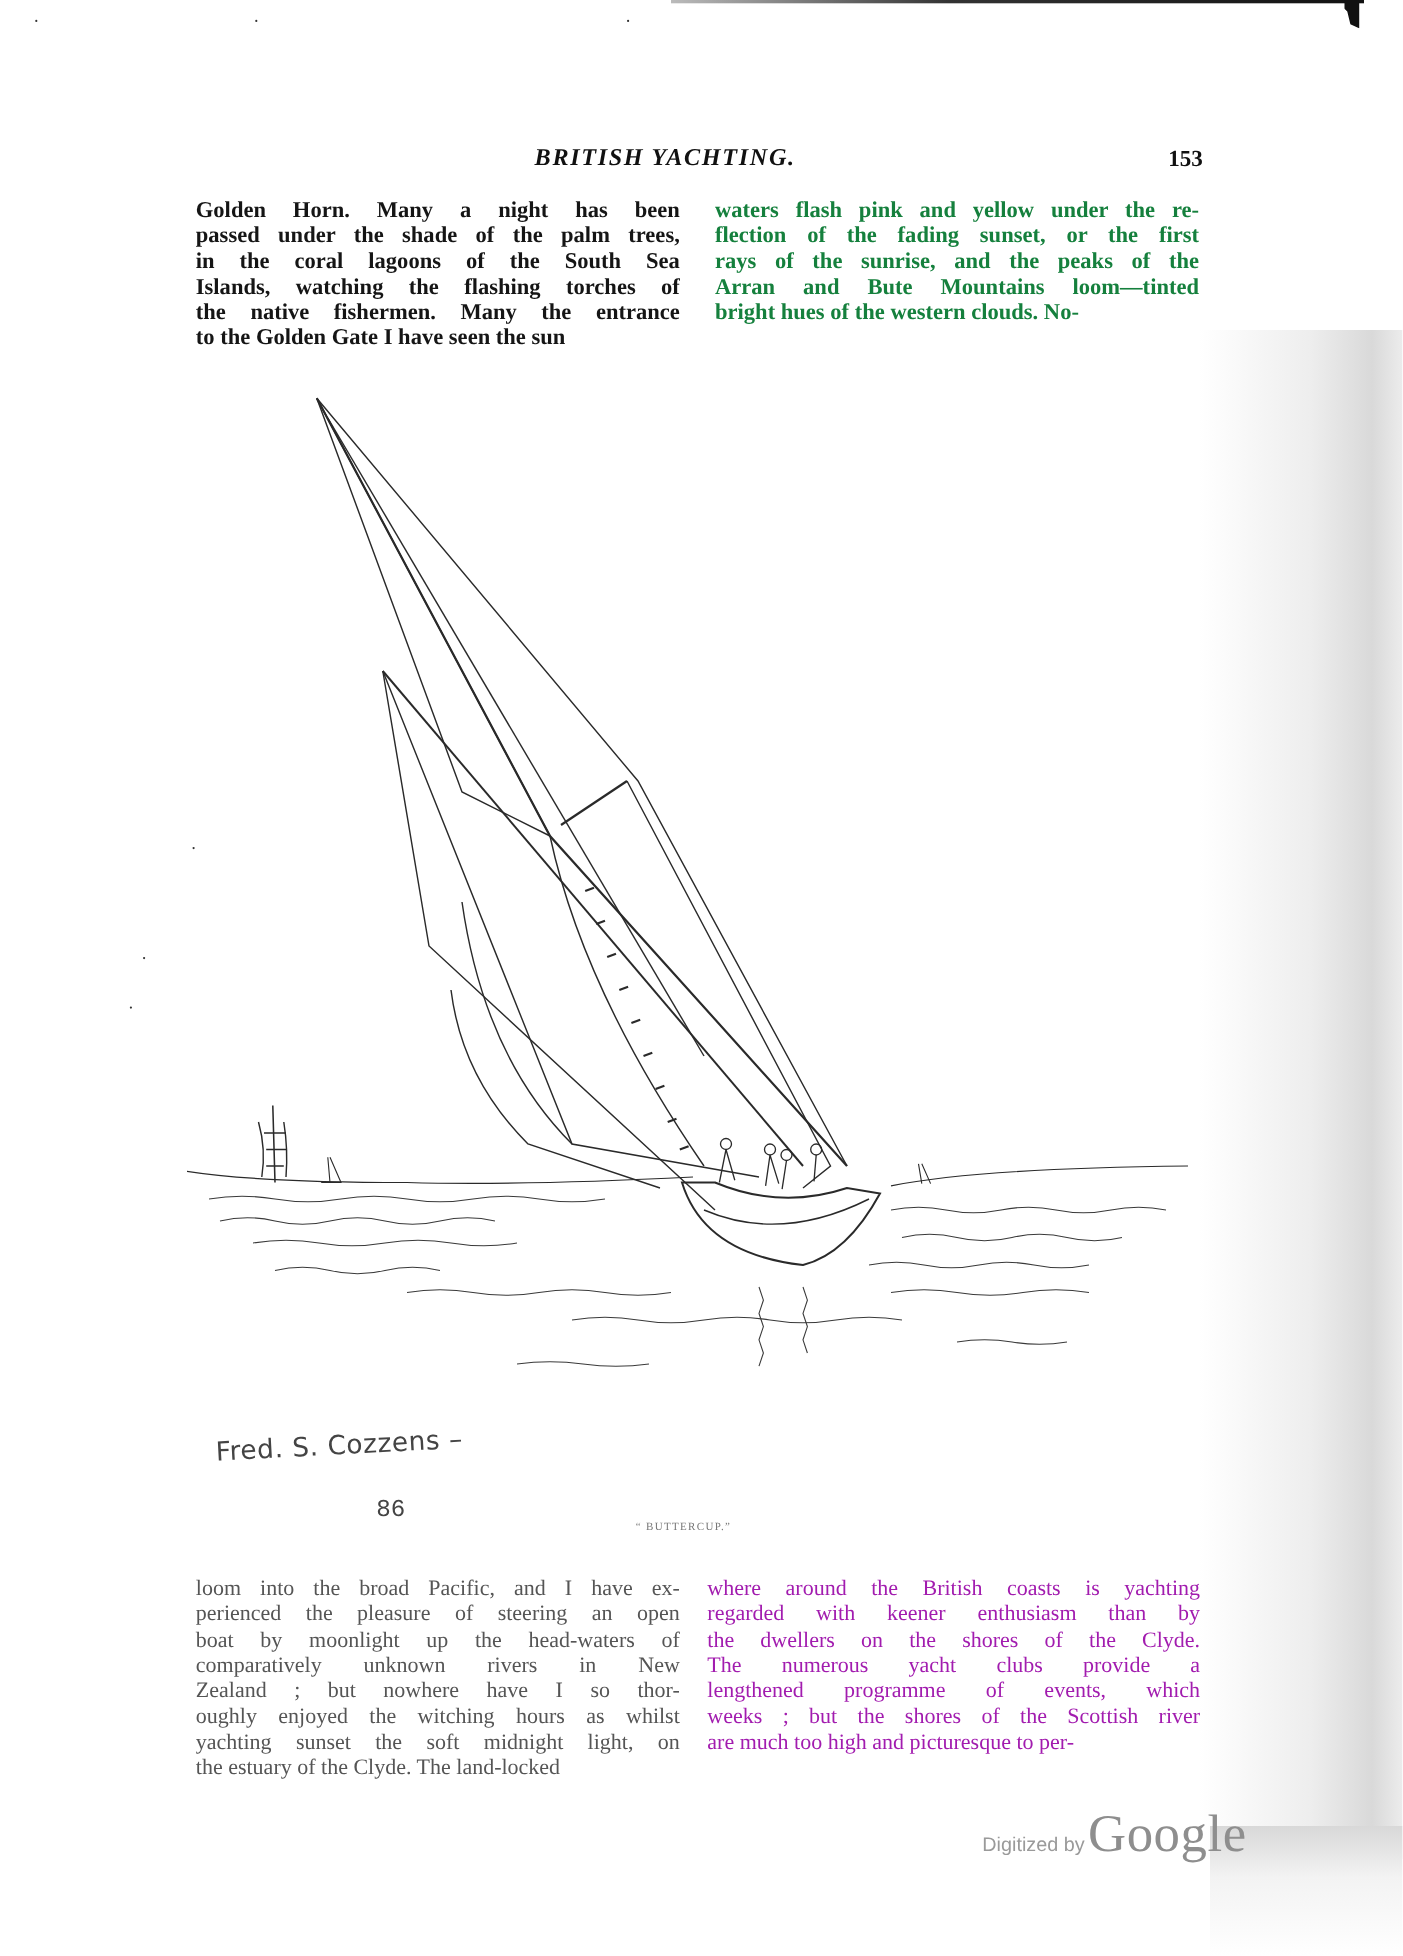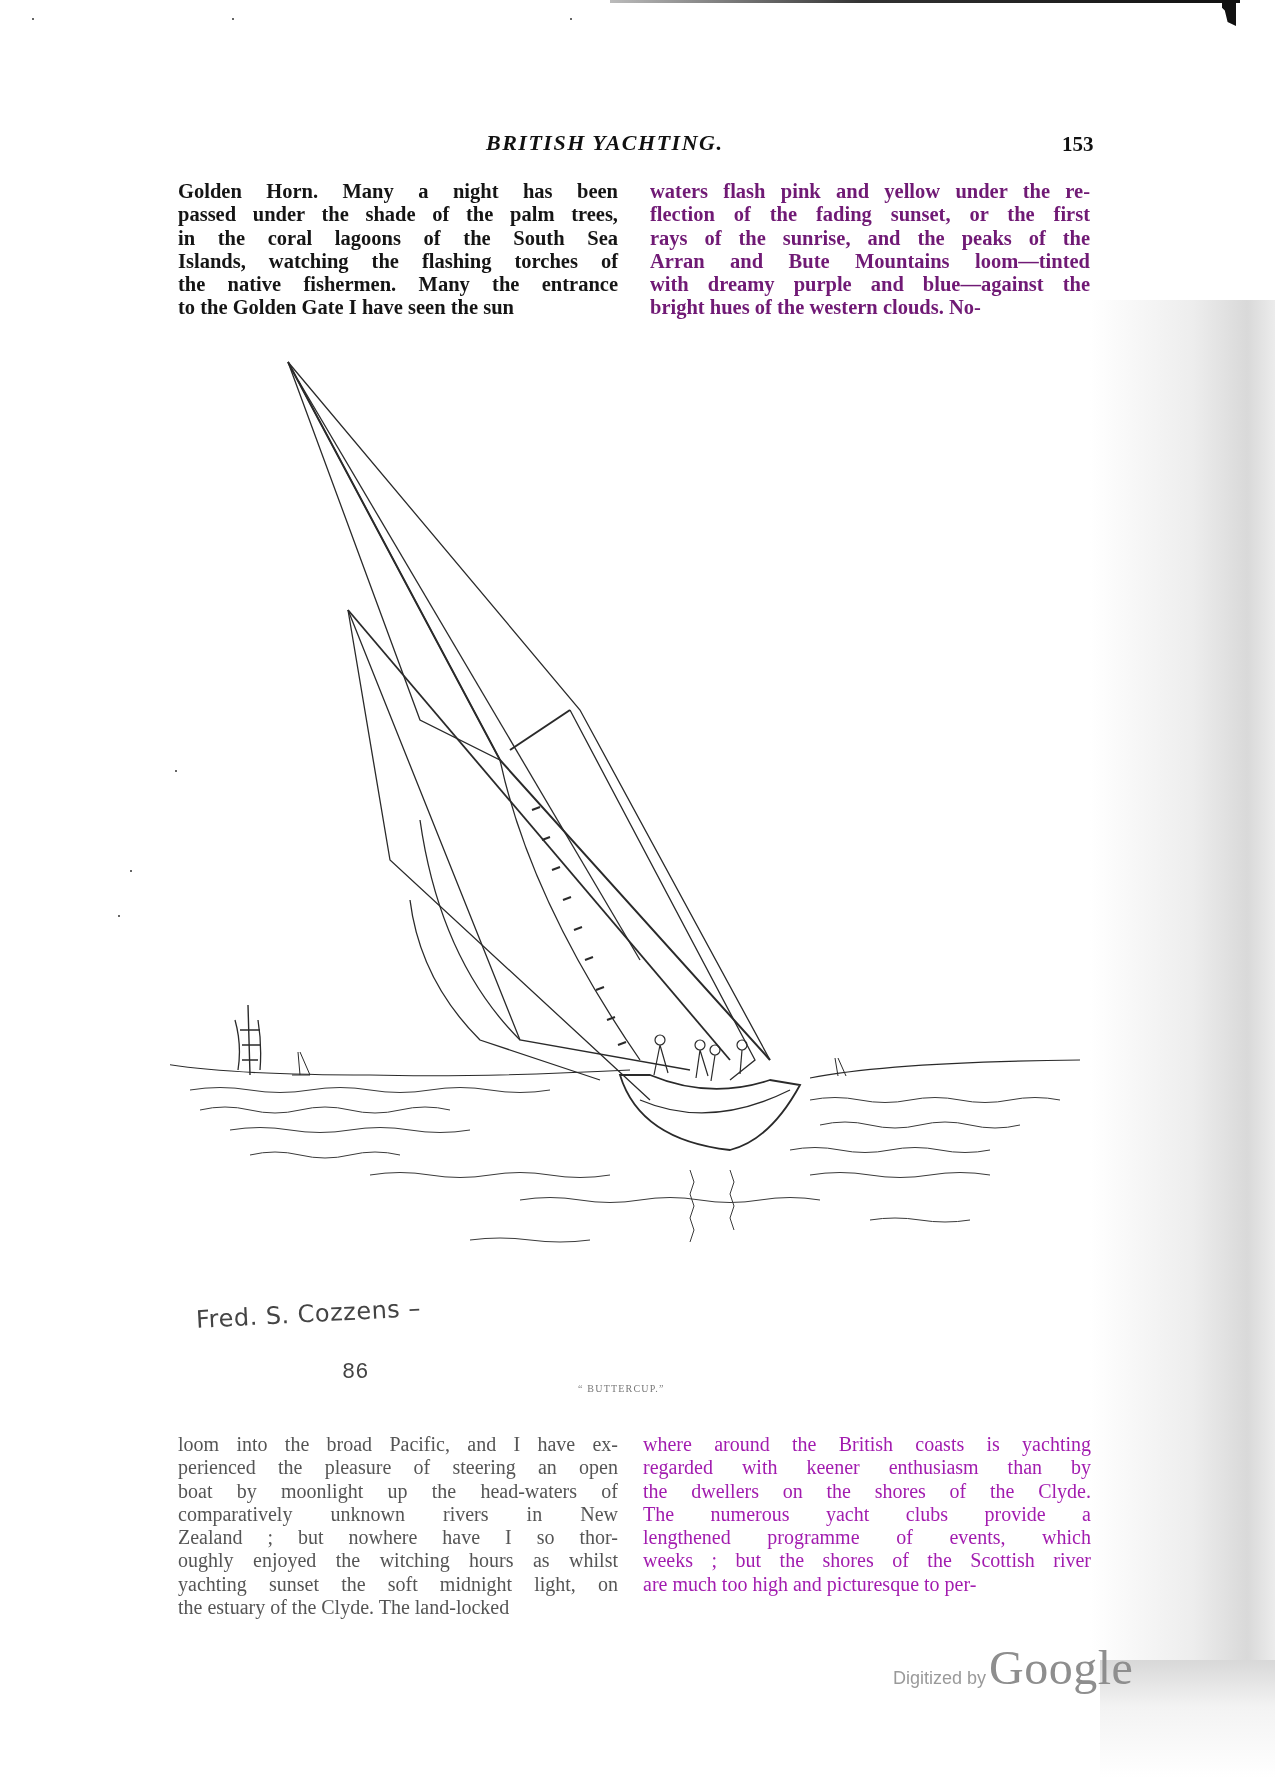--- a/index.html
+++ b/index.html
@@ -36,21 +36,21 @@
   .page-number {
     position: absolute; left: 1062px; top: 2px;
     font-weight: bold; font-size: 21px; color: #111;
   }
   .col {
     position: absolute; font-size: 20.5px; line-height: 23.3px; text-align: justify;
   }
   .col .line { display: block; text-align: justify; text-align-last: justify; white-space: nowrap; overflow: visible; }
   .col .line.last { text-align-last: left; }
   .top-left { left: 178px; top: 180px; width: 440px; font-weight: bold; color: #151515; }
-  .top-right { left: 650px; top: 180px; width: 440px; font-weight: bold; color: #701a75; }
+  .top-right { left: 650px; top: 180px; width: 440px; font-weight: bold; color: #15803d; }
   .bottom-left { left: 178px; top: 1433px; width: 440px; color: #555; font-size: 20px; }
   .bottom-right { left: 643px; top: 1433px; width: 448px; color: #a21caf; font-size: 20px; }
   .illustration {
     position: absolute; left: 170px; top: 340px; width: 910px; height: 1040px;
   }
   .illustration svg { width: 100%; height: 100%; }
   .signature {
     position: absolute; left: 196px; top: 1300px;
     font-family: "DejaVu Sans", sans-serif; font-size: 24px; color: #444;
     transform: rotate(-3deg); letter-spacing: 0.5px;
@@ -97,21 +97,20 @@
   <span class="line">Islands, watching the flashing torches of</span>
   <span class="line">the native fishermen. Many the entrance</span>
   <span class="line last">to the Golden Gate I have seen the sun</span>
 </div>
 
 <div class="col top-right">
   <span class="line">waters flash pink and yellow under the re-</span>
   <span class="line">flection of the fading sunset, or the first</span>
   <span class="line">rays of the sunrise, and the peaks of the</span>
   <span class="line">Arran and Bute Mountains loom—tinted</span>
-  <span class="line">with dreamy purple and blue—against the</span>
   <span class="line last">bright hues of the western clouds. No-</span>
 </div>
 
 <div class="illustration">
   <svg viewBox="0 0 910 1040" fill="none" stroke="#2a2a2a" stroke-width="1.3">
 
     <path d="M118 22 L330 420 L600 720" stroke-width="2"></path>
 
     <path d="M118 22 L250 380 L330 420 Z"></path>
     <path d="M118 22 L410 370 L600 720"></path>

